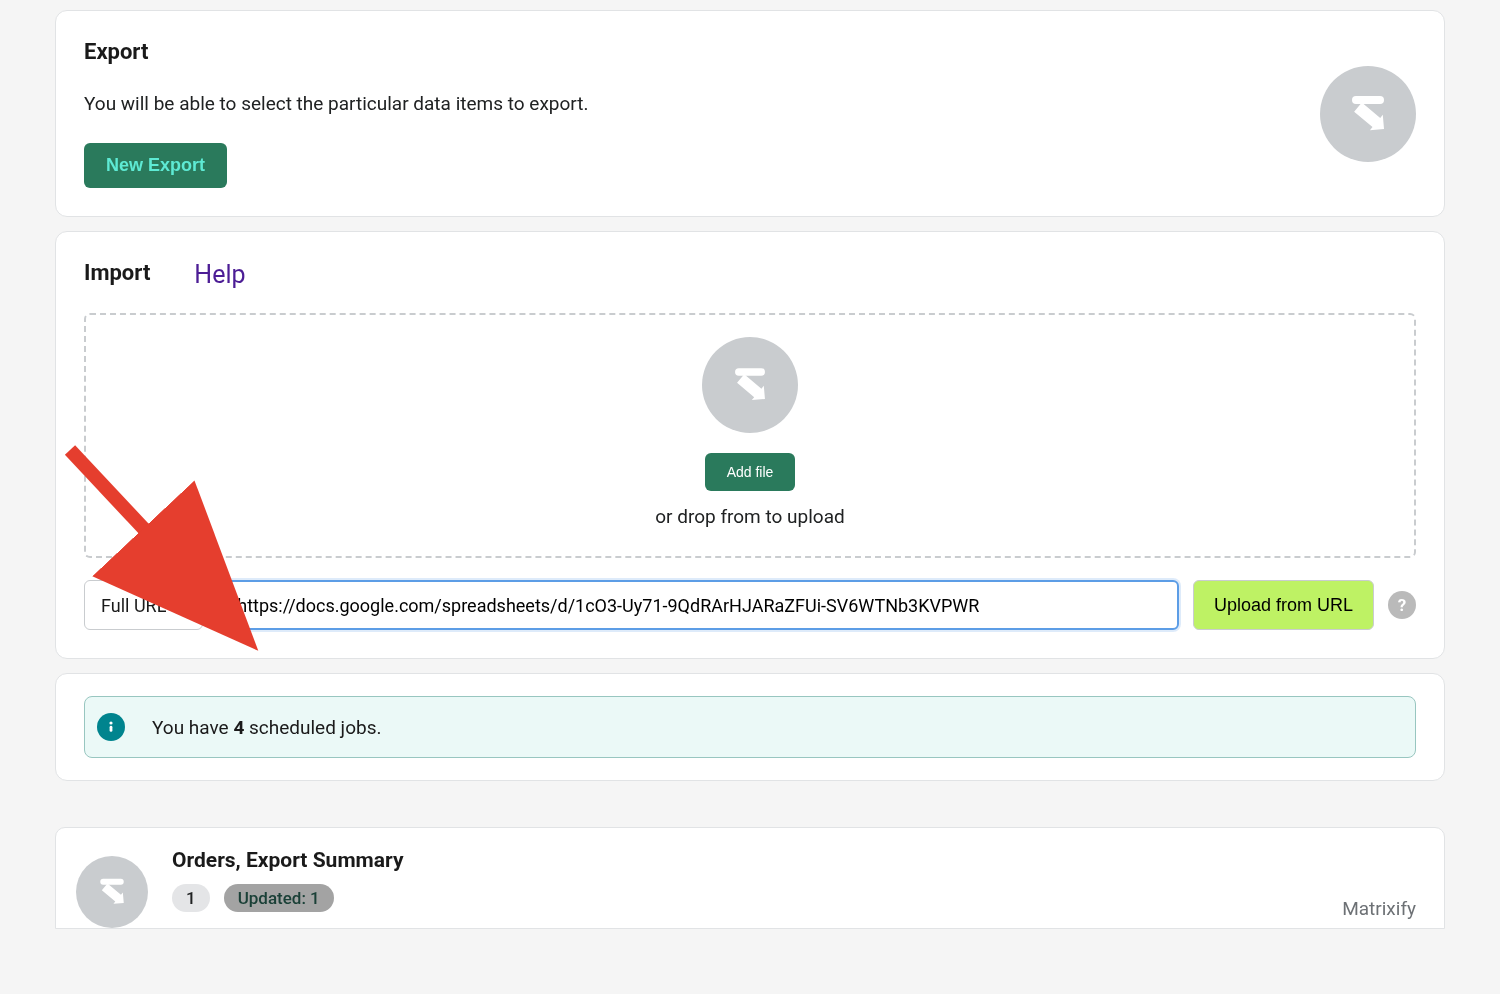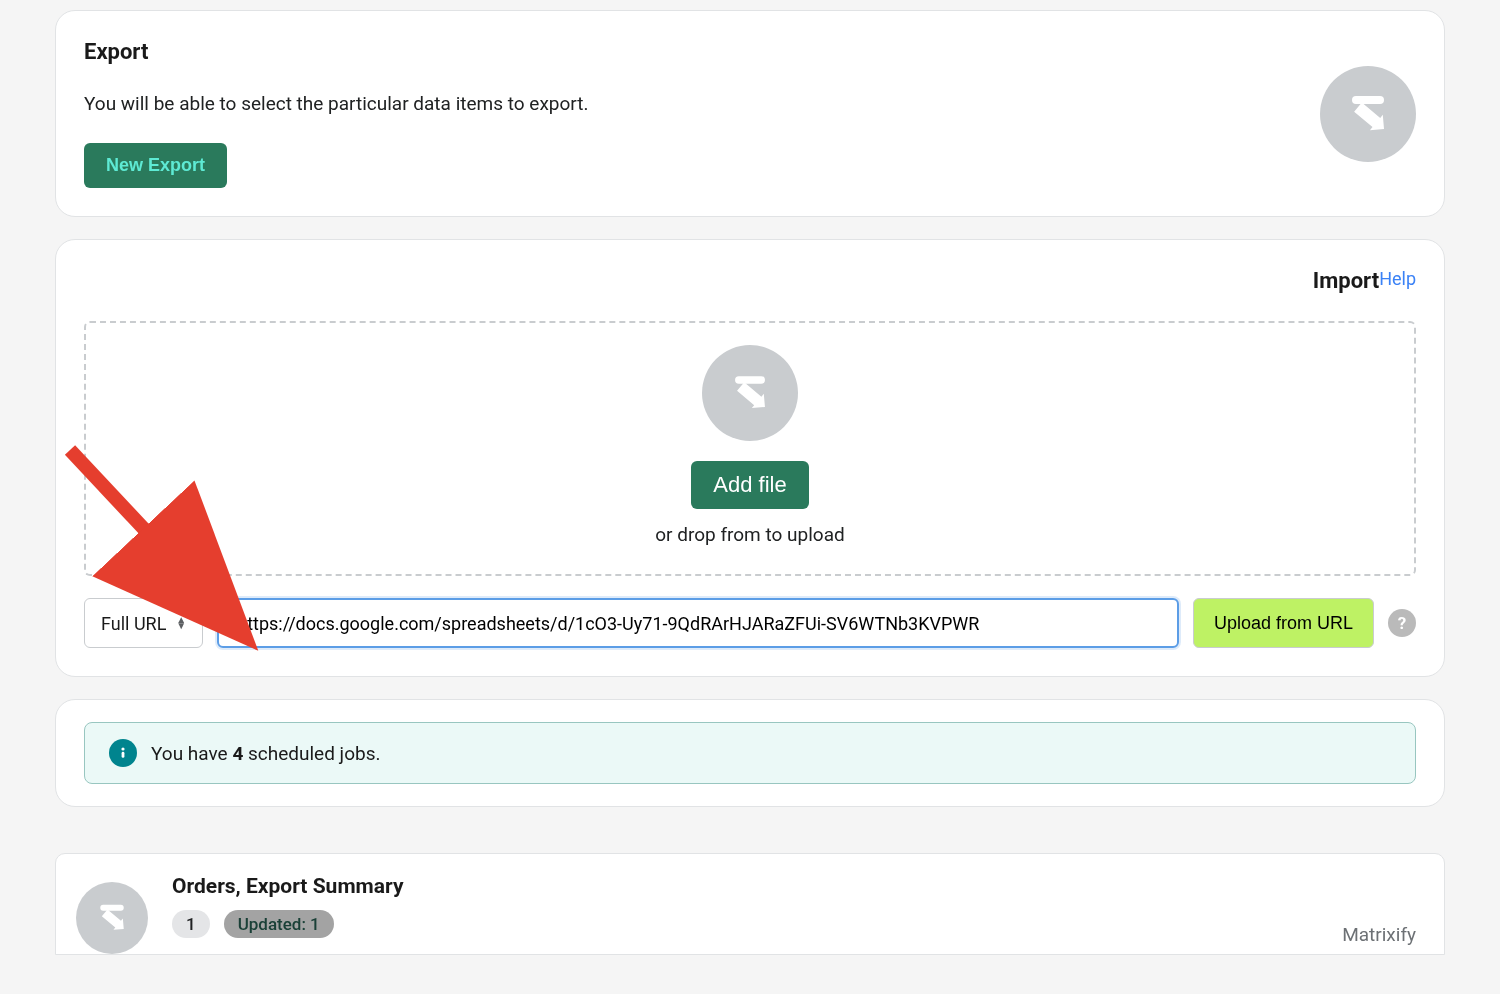--- a/index.html
+++ b/index.html
@@ -9,29 +9,30 @@
     color: #1a1a1a;
     padding: 0;
     width: 1500px;
   }
   .container {
     padding: 10px 55px 0 55px;
   }
   .card {
     background: #fff;
     border: 1px solid #e1e3e5;
-    border-radius: 20px;
+    border-radius: 12px;
     padding: 28px;
-    margin-bottom: 22px;
+    margin-bottom: 14px;
     position: relative;
   }
   .card-header-row {
     display: flex;
-    justify-content: flex-end;
+    justify-content: flex-start;
     align-items: flex-start;
+    gap: 44px;
   }
   .card-title {
     font-size: 22px;
     font-weight: 700;
     margin-bottom: 28px;
   }
   .card-desc {
     font-size: 19px;
     color: #202223;
     margin-bottom: 28px;
@@ -45,27 +46,27 @@
     font-size: 18px;
     font-weight: 600;
     cursor: pointer;
   }
   .btn-green-sm {
     background: #2a7a5c;
     color: #fff;
     border: none;
     border-radius: 6px;
     padding: 11px 22px;
-    font-size: 22px;
+    font-size: 14px;
     font-weight: 500;
     cursor: pointer;
   }
   .link-blue {
-    color: #3b82f6;
-    font-size: 18px;
+    color: #4c1d95;
+    font-size: 25px;
     cursor: pointer;
   }
   .dropzone {
     border: 2px dashed #c9cccf;
     border-radius: 6px;
     padding: 22px 0 28px 0;
     text-align: center;
     margin-bottom: 22px;
   }
   .matrixify-logo {
@@ -140,24 +141,24 @@
     justify-content: center;
     font-weight: 700;
     font-size: 17px;
     cursor: pointer;
   }
   .banner-card { padding: 22px 28px; }
   .banner {
     border: 1px solid #98c6c0;
     background: #ebf9f7;
     border-radius: 8px;
-    padding: 16px 24px;
-    display: flex;
-    align-items: center;
-    gap: 14px;
+    padding: 16px 12px;
+    display: flex;
+    align-items: center;
+    gap: 27px;
   }
   .info-icon {
     width: 28px; height: 28px;
     border-radius: 50%;
     background: #00848e;
     color: #fff;
     display: inline-flex;
     align-items: center;
     justify-content: center;
   }

